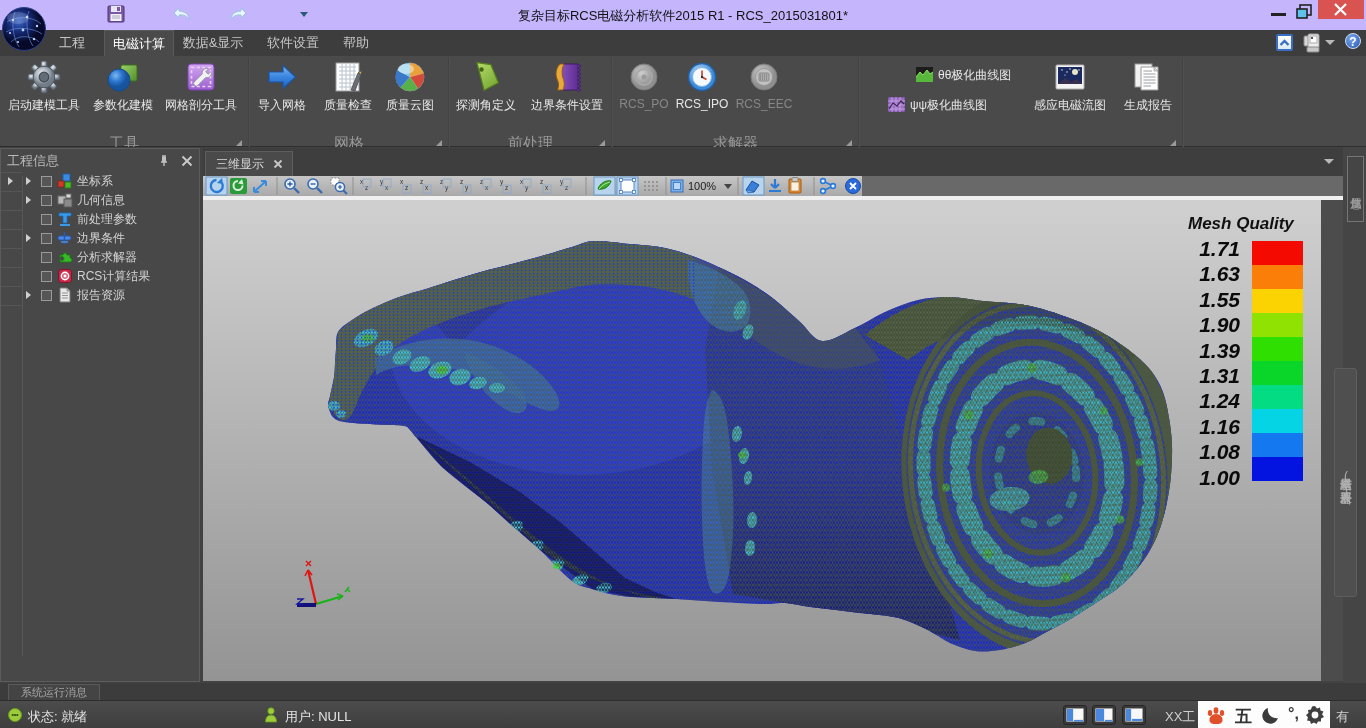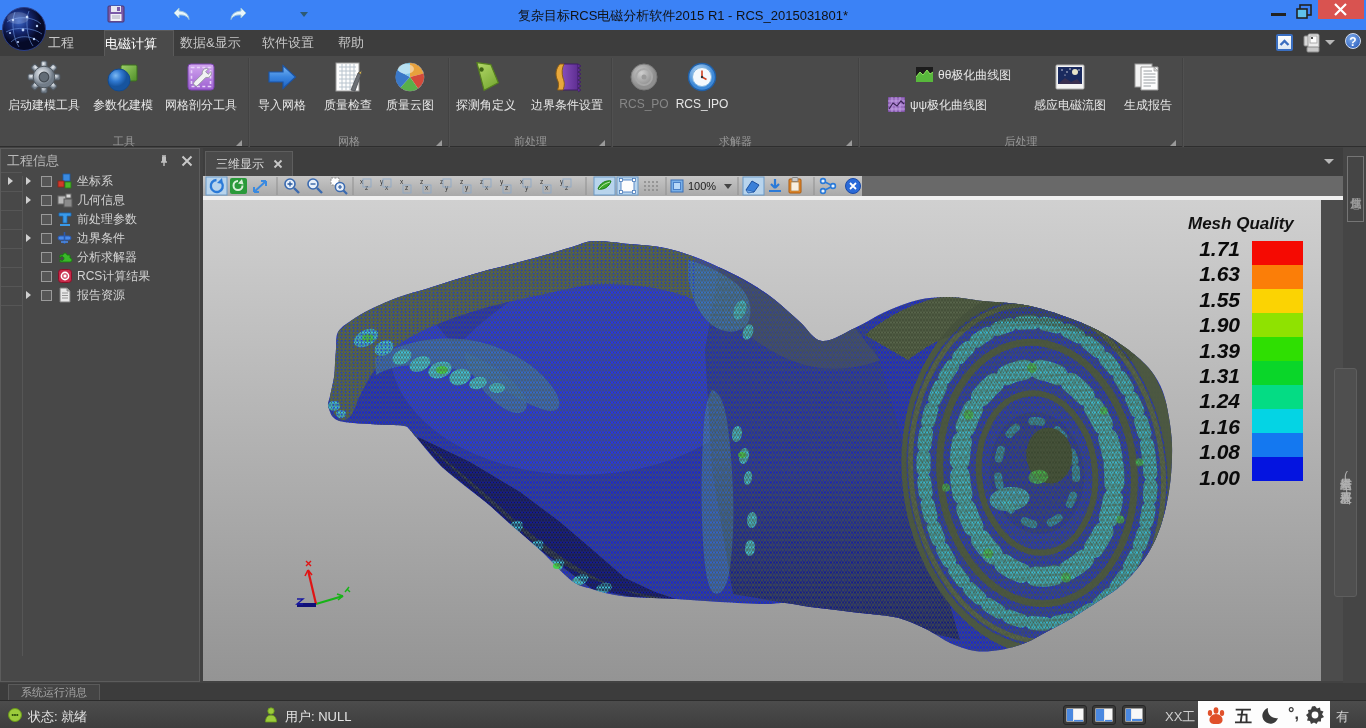--- a/index.html
+++ b/index.html
@@ -1,28 +1,28 @@
 <!DOCTYPE html>
 <html><head><meta charset="utf-8">
 <style>
 *{margin:0;padding:0;box-sizing:border-box}
 html,body{width:1366px;height:728px;overflow:hidden;background:#4a4a4a;font-family:"Liberation Sans",sans-serif}
 .abs{position:absolute}
 #app{position:relative;width:1366px;height:728px}
 
-#titlebar{position:absolute;left:0;top:0;width:1366px;height:30px;background:#3b82f6}
+#titlebar{position:absolute;left:0;top:0;width:1366px;height:30px;background:#c4b5fd}
 #title{position:absolute;left:0;top:7px;width:1366px;text-align:center;font-size:13px;color:#111}
 
 #menubar{position:absolute;left:0;top:30px;width:1366px;height:26px;background:#3d3d3d}
-.mtab{position:absolute;top:0;height:26px;line-height:26px;font-size:13px;color:#c6c6c6;}
+.mtab{position:absolute;top:0;height:26px;line-height:26px;font-size:13px;color:#c6c6c6;text-align:center}
 .mtab.sel{background:#4a4a4a;color:#fff;border:1px solid #5a5a5a;border-bottom:none}
 
 #ribbon{position:absolute;left:0;top:56px;width:1366px;height:91px;background:#4a4a4a;border-bottom:1px solid #2e2e2e}
 .rsep{position:absolute;top:2px;height:140px;width:2px;background:linear-gradient(90deg,#3c3c3c,#575757)}
-.glabel{position:absolute;top:78px;font-size:11px;color:#989898;text-align:center}
+.glabel{position:absolute;top:78px;font-size:15px;color:#989898;text-align:center}
 .rbtn{position:absolute;top:2px;width:76px;text-align:center;color:#e6e6e6;font-size:12px}
 .rbtn .ric{display:block;margin:2px auto 3px auto;width:34px;height:34px}
 .rbtn.dis{color:#878787}
 .smrow{position:absolute;height:18px;font-size:12px;color:#e6e6e6;white-space:nowrap}
 .smrow svg{vertical-align:-3px;margin-right:5px}
 .gcorner{position:absolute;top:84px;width:0;height:0;border-bottom:6px solid #9a9a9a;border-left:6px solid transparent}
 
 #content{position:absolute;left:0;top:147px;width:1366px;height:536px;background:#424242}
 
 #lpanel{position:absolute;left:0;top:1px;width:200px;height:534px;background:#484848;border:1px solid #5c5c5c}
@@ -143,21 +143,20 @@
 <div id="ribbon">
   <div class="rsep" style="left:248px"></div>
   <div class="rsep" style="left:448px"></div>
   <div class="rsep" style="left:611px"></div>
   <div class="rsep" style="left:858px"></div>
   <div class="rsep" style="left:1182px"></div>
   <div class="glabel" style="left:0;width:248px">工具</div>
   <div class="glabel" style="left:250px;width:198px">网格</div>
   <div class="glabel" style="left:450px;width:161px">前处理</div>
   <div class="glabel" style="left:613px;width:245px">求解器</div>
-  <div class="glabel" style="left:860px;width:322px">后处理</div>
   <div class="gcorner" style="left:236px"></div>
   <div class="gcorner" style="left:436px"></div>
   <div class="gcorner" style="left:599px"></div>
   <div class="gcorner" style="left:846px"></div>
   <div class="gcorner" style="left:1170px"></div>
   <div class="rbtn" style="left:4px;width:80px"><span class="ric"><svg width="34" height="34" viewBox="0 0 34 34">
             <defs>
               <radialGradient id="gmet" cx="40%" cy="35%">
                 <stop offset="0" stop-color="#eef1f4"></stop>
                 <stop offset=".6" stop-color="#aab3bd"></stop>
@@ -359,20 +358,26 @@
         </pattern>
       <pattern id="bluedots" patternUnits="userSpaceOnUse" width="4" height="3.2">
           <rect x=".8" y=".8" width="1.5" height="1.5" fill="#1535e8" opacity=".8"></rect>
         </pattern>
       </defs>
             <circle cx="17" cy="17" r="13.5" fill="url(#gclk)" stroke="#2060a8" stroke-width="1.4"></circle>
             <circle cx="17" cy="17" r="9.5" fill="#f4f9fd" stroke="#7fb4e0"></circle>
             <path d="M17 10.5 L17 17 L21.5 19.5" fill="none" stroke="#d04020" stroke-width="1.6"></path>
             <circle cx="17" cy="17" r="1.2" fill="#333"></circle>
           </svg></span>RCS_IPO</div>
+  <div class="rbtn dis" style="left:726px"><span class="ric"><svg width="34" height="34" viewBox="0 0 34 34">
+            <circle cx="17" cy="17" r="13" fill="url(#ggr1)" stroke="#7a7a7a"></circle>
+            <circle cx="17" cy="17" r="8.5" fill="#c2c2c2" stroke="#989898"></circle>
+            <rect x="12" y="13" width="10" height="8" rx="1" fill="#ababab" stroke="#8a8a8a"></rect>
+            <path d="M13.5 14 V20 M15.5 14 V20 M17.5 14 V20 M19.5 14 V20" stroke="#8a8a8a" stroke-width=".8"></path>
+          </svg></span>RCS_EEC</div>
   <div class="smrow" style="left:916px;top:11px"><svg width="17" height="15" viewBox="0 0 17 15">
           <rect x="0" y="0" width="17" height="15" fill="#1c1c1c"></rect>
           <path d="M0 10 L4 5 L7 8 L11 3 L14 7 L17 5 L17 15 L0 15 Z" fill="#58b83c"></path>
           <path d="M0 10 L4 5 L7 8 L11 3 L14 7 L17 5" stroke="#8fe060" fill="none"></path>
         </svg><span>θθ极化曲线图</span></div>
   <div class="smrow" style="left:888px;top:41px"><svg width="17" height="15" viewBox="0 0 17 15">
           <rect x="0" y="0" width="17" height="15" fill="#9a6ec0" stroke="#6a4292"></rect>
           <g stroke="#c8a8e8" stroke-width=".8">
             <path d="M0 4 H17 M0 8 H17 M0 12 H17 M4 0 V15 M8 0 V15 M12 0 V15"></path>
           </g>

